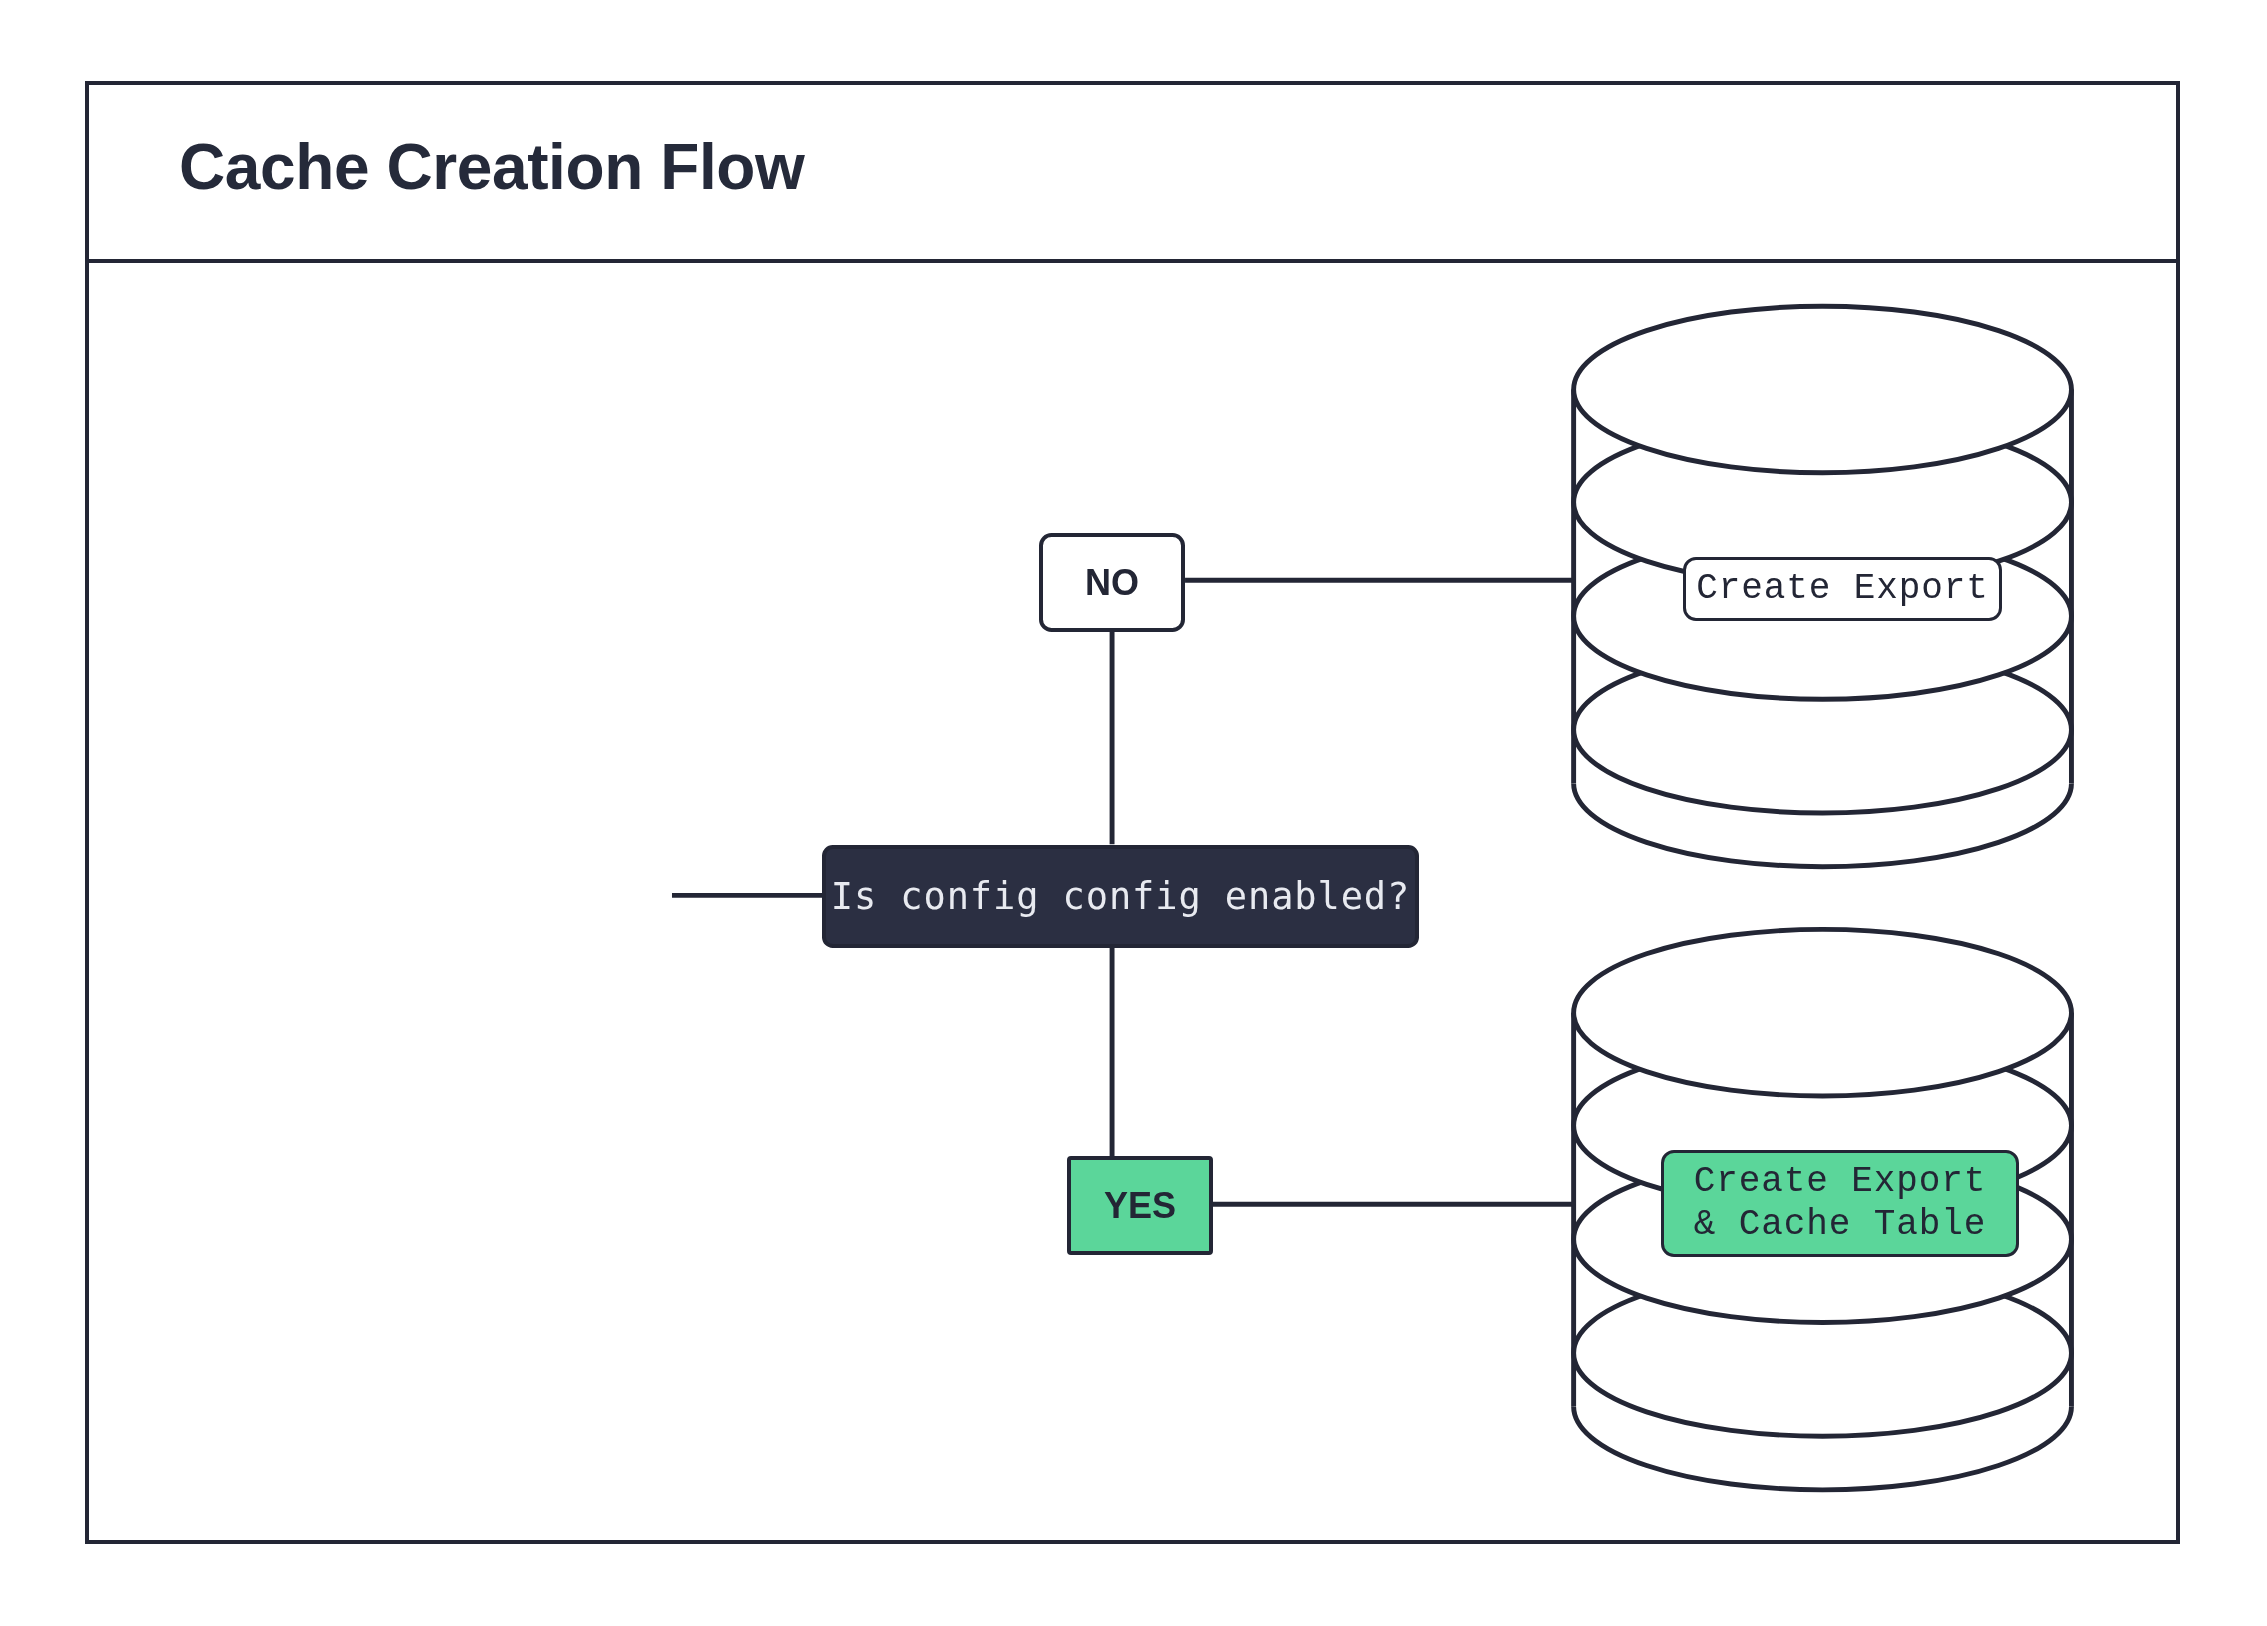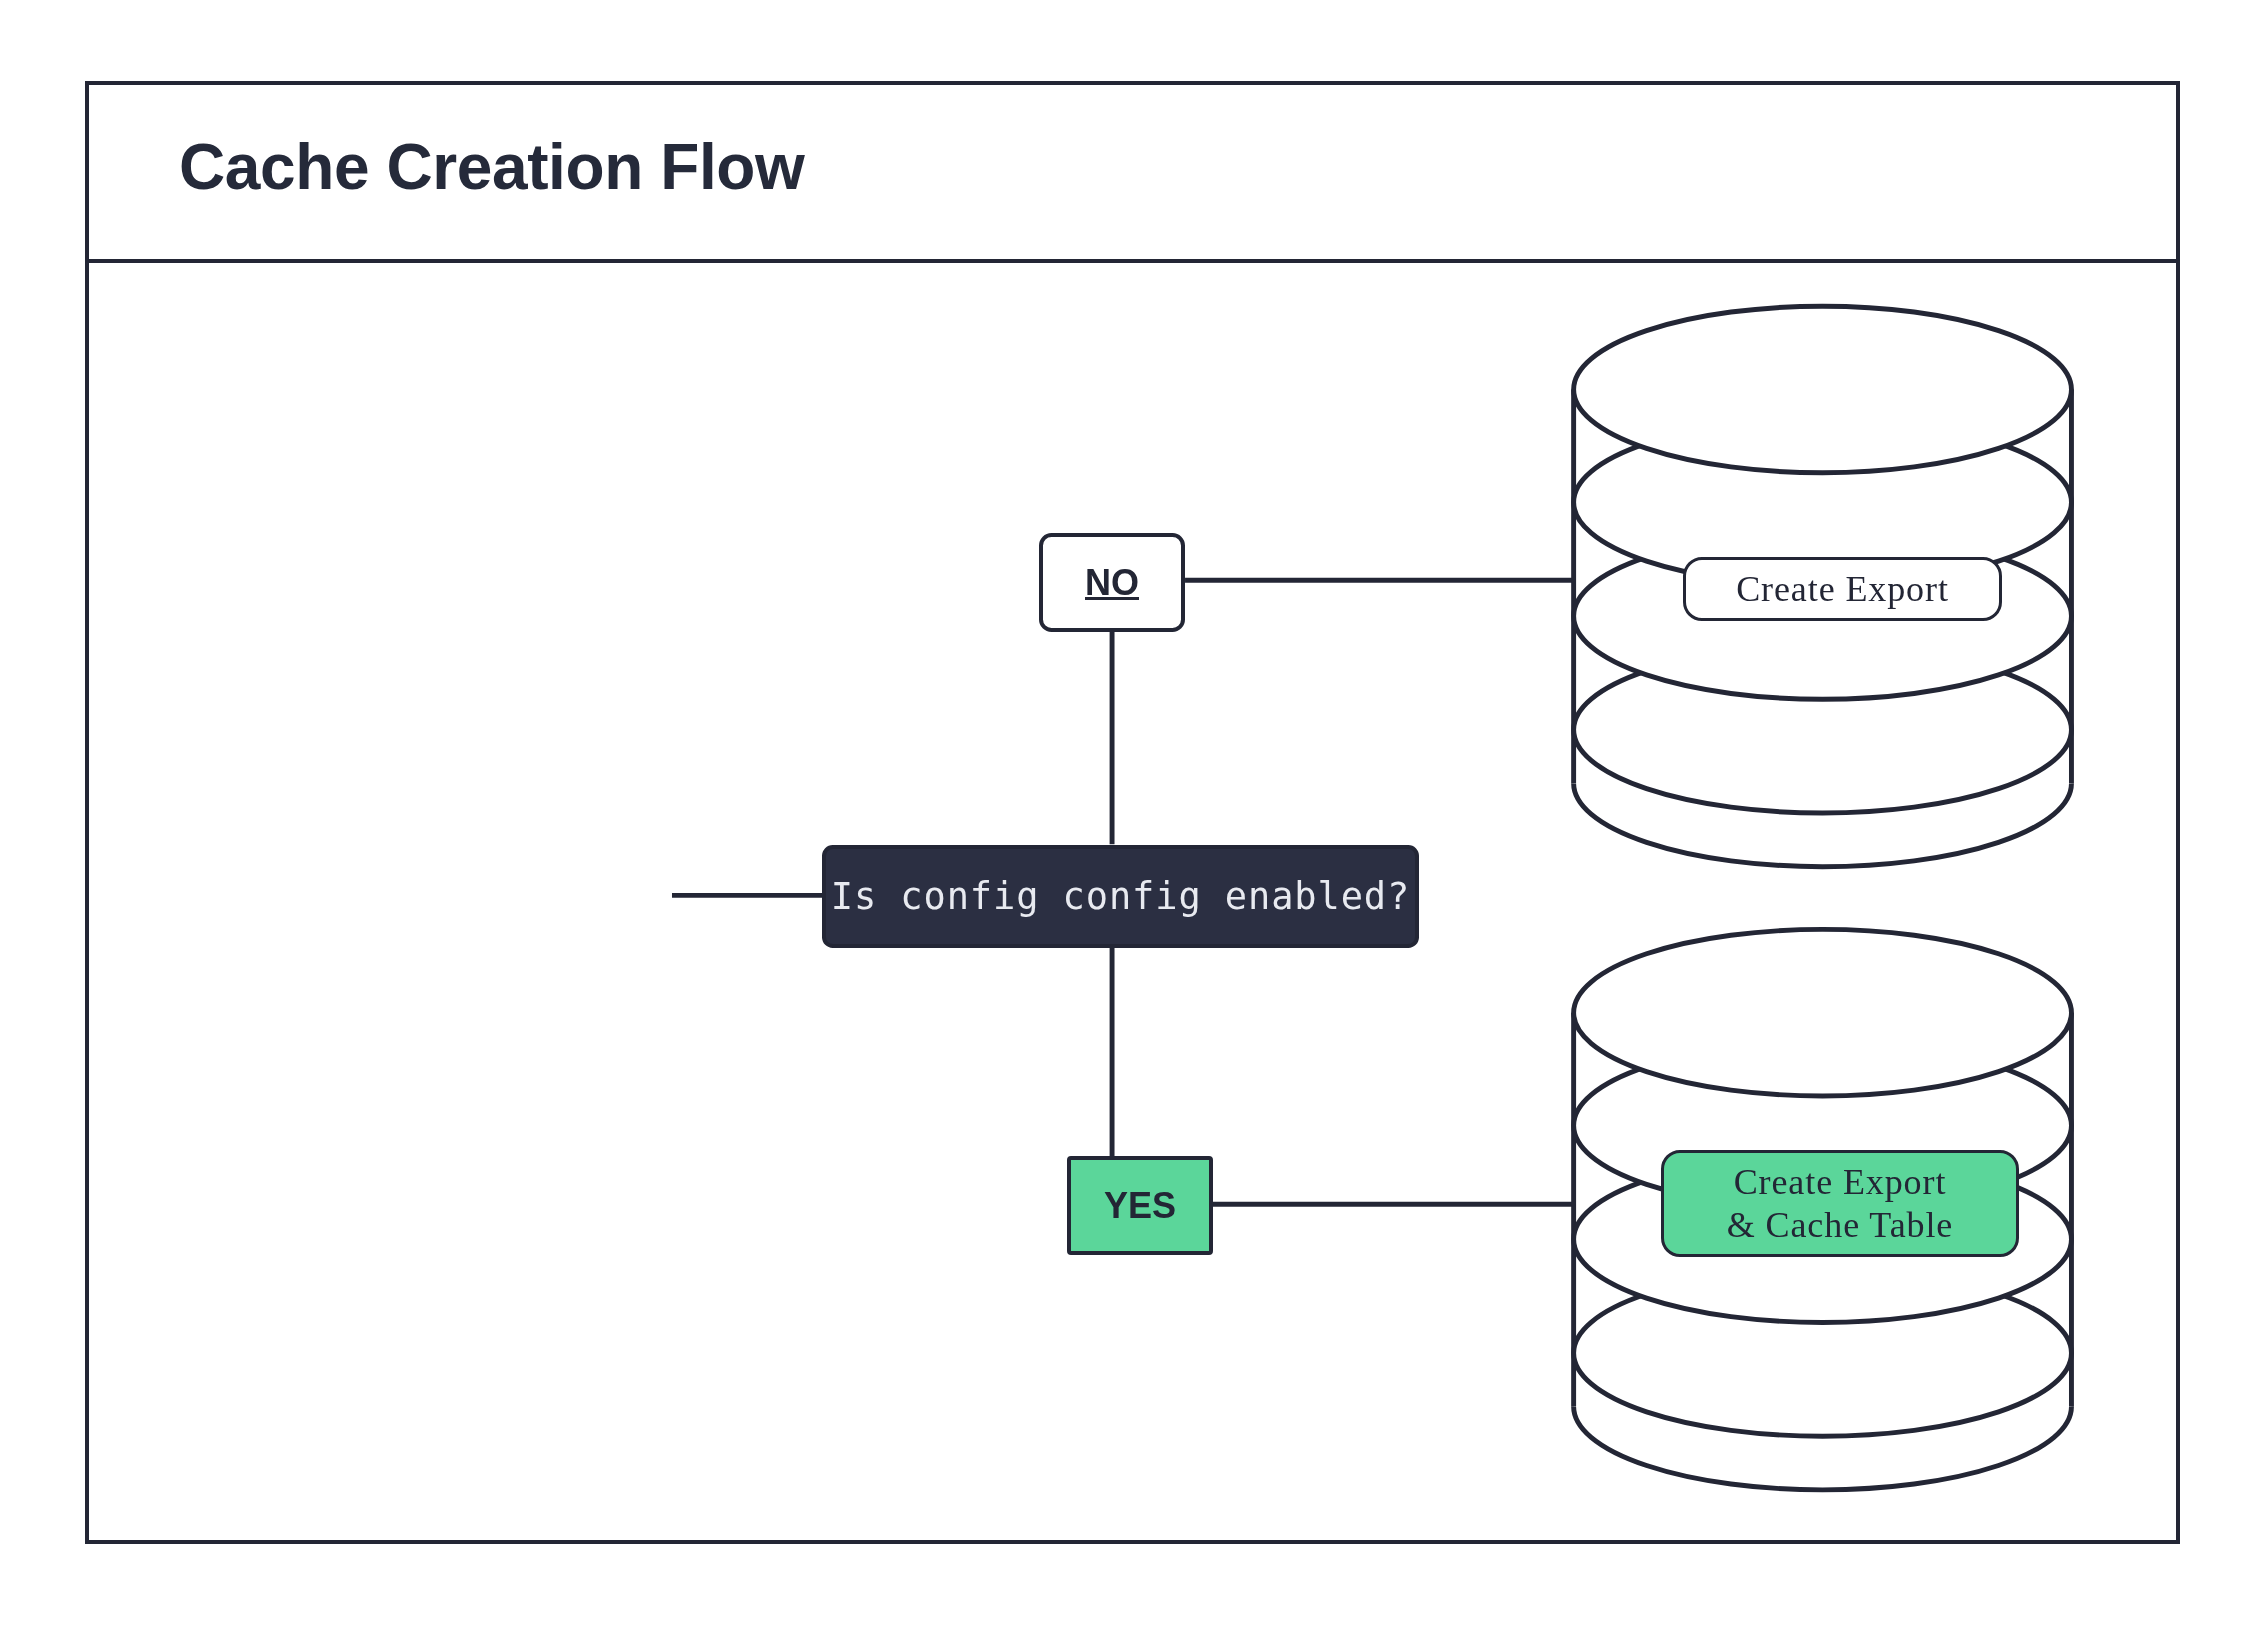--- a/index.html
+++ b/index.html
@@ -105,43 +105,42 @@
     font-size: 37px;
     letter-spacing: 0.9px;
   }
   #node-no {
     left: 1039px;
     top: 533px;
     width: 146px;
     height: 99px;
     border-radius: 12.5px;
     font-size: 36px;
-    text-decoration: underline;
   }
   #node-yes {
     left: 1067px;
     top: 1156px;
     width: 146px;
     height: 99px;
     border-radius: 4px;
     font-size: 36px;
   }
 
   
   .cyl-label {
     position: absolute;
     box-sizing: border-box;
     display: flex;
     flex-direction: column;
     align-items: center;
     justify-content: center;
     text-align: center;
     border: 3.6px solid #232635;
-    border-radius: 19px;
-    font-family: Liberation Serif, serif;
+    border-radius: 13px;
+    font-family: Liberation Mono, monospace;
     font-size: 36px;
     line-height: 1.18;
     letter-spacing: 0.9px;
     color: #232635;
     white-space: pre;
   }
   #cyl-label-top {
     left: 1683px;
     top: 557px;
     width: 319px;

